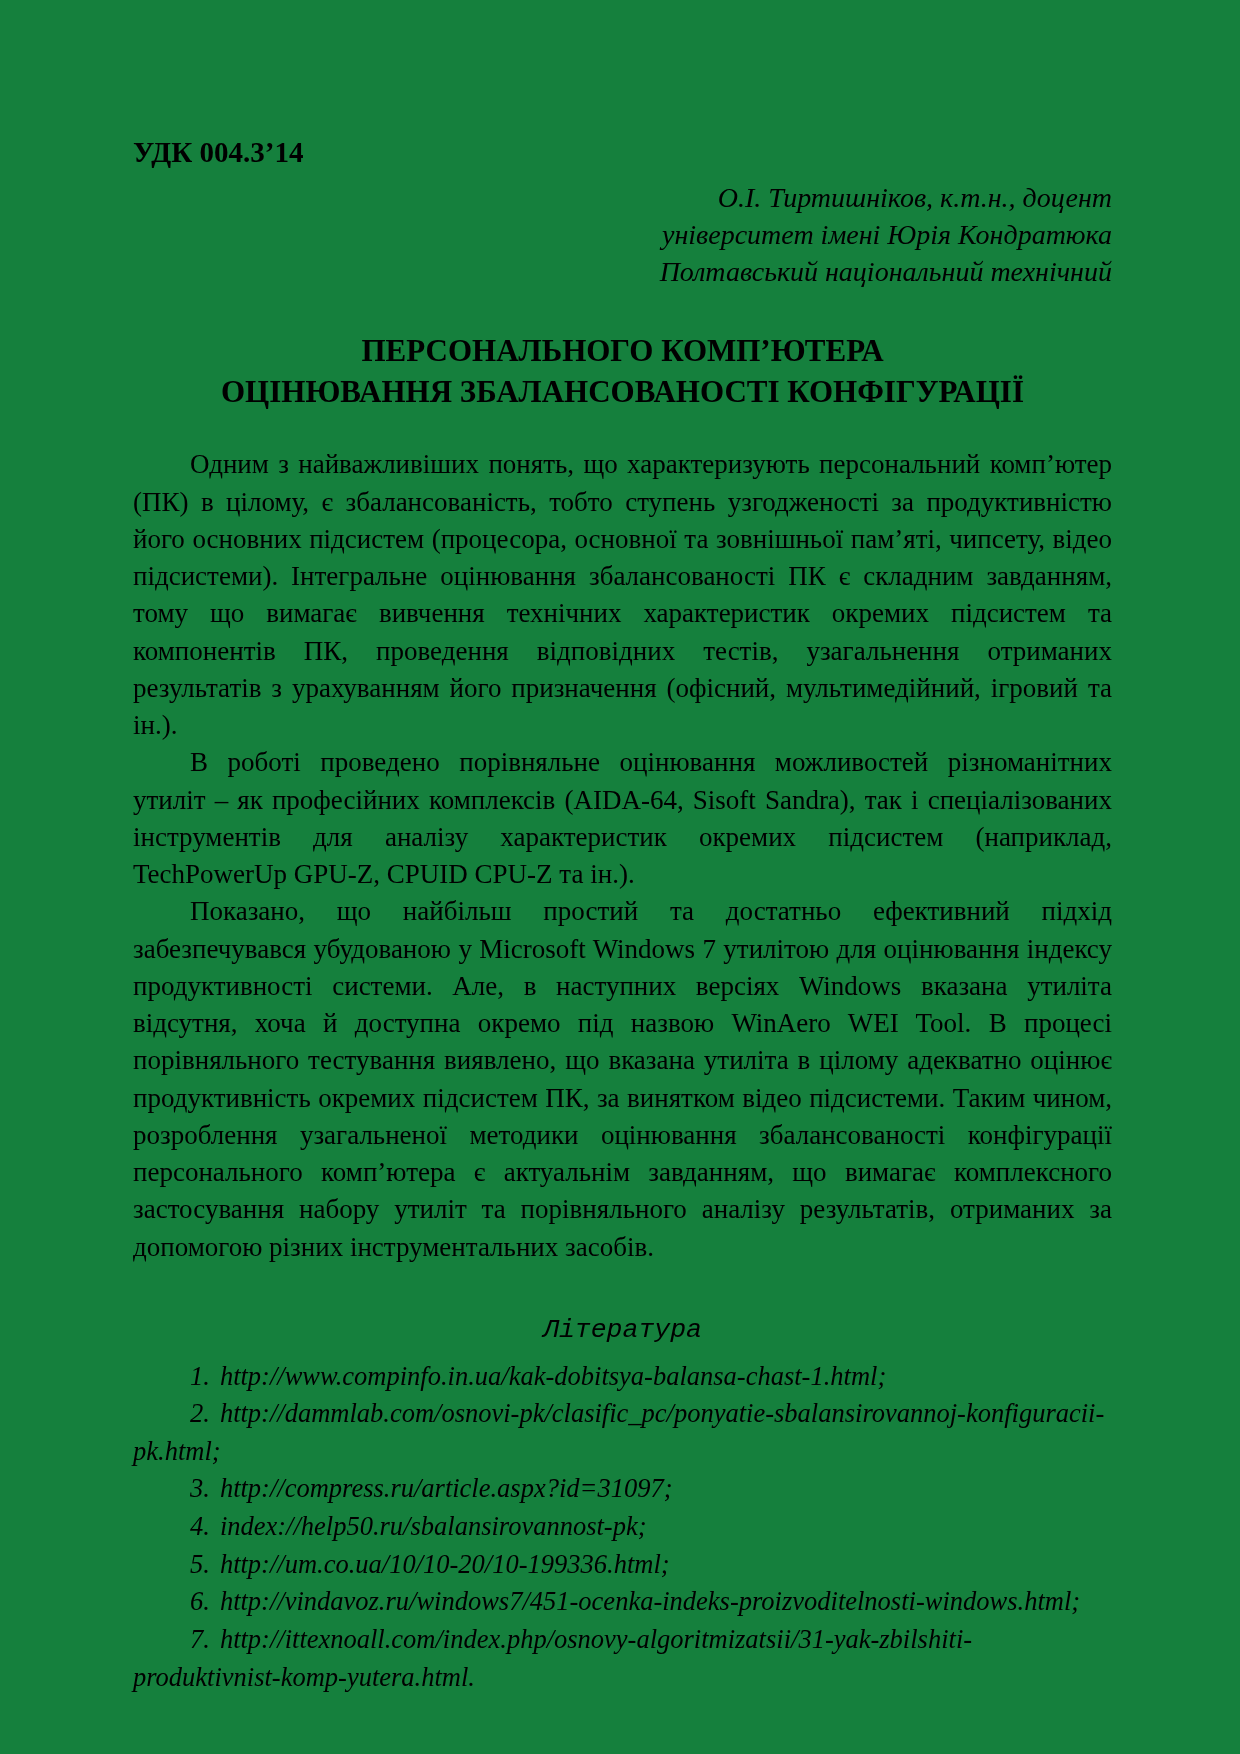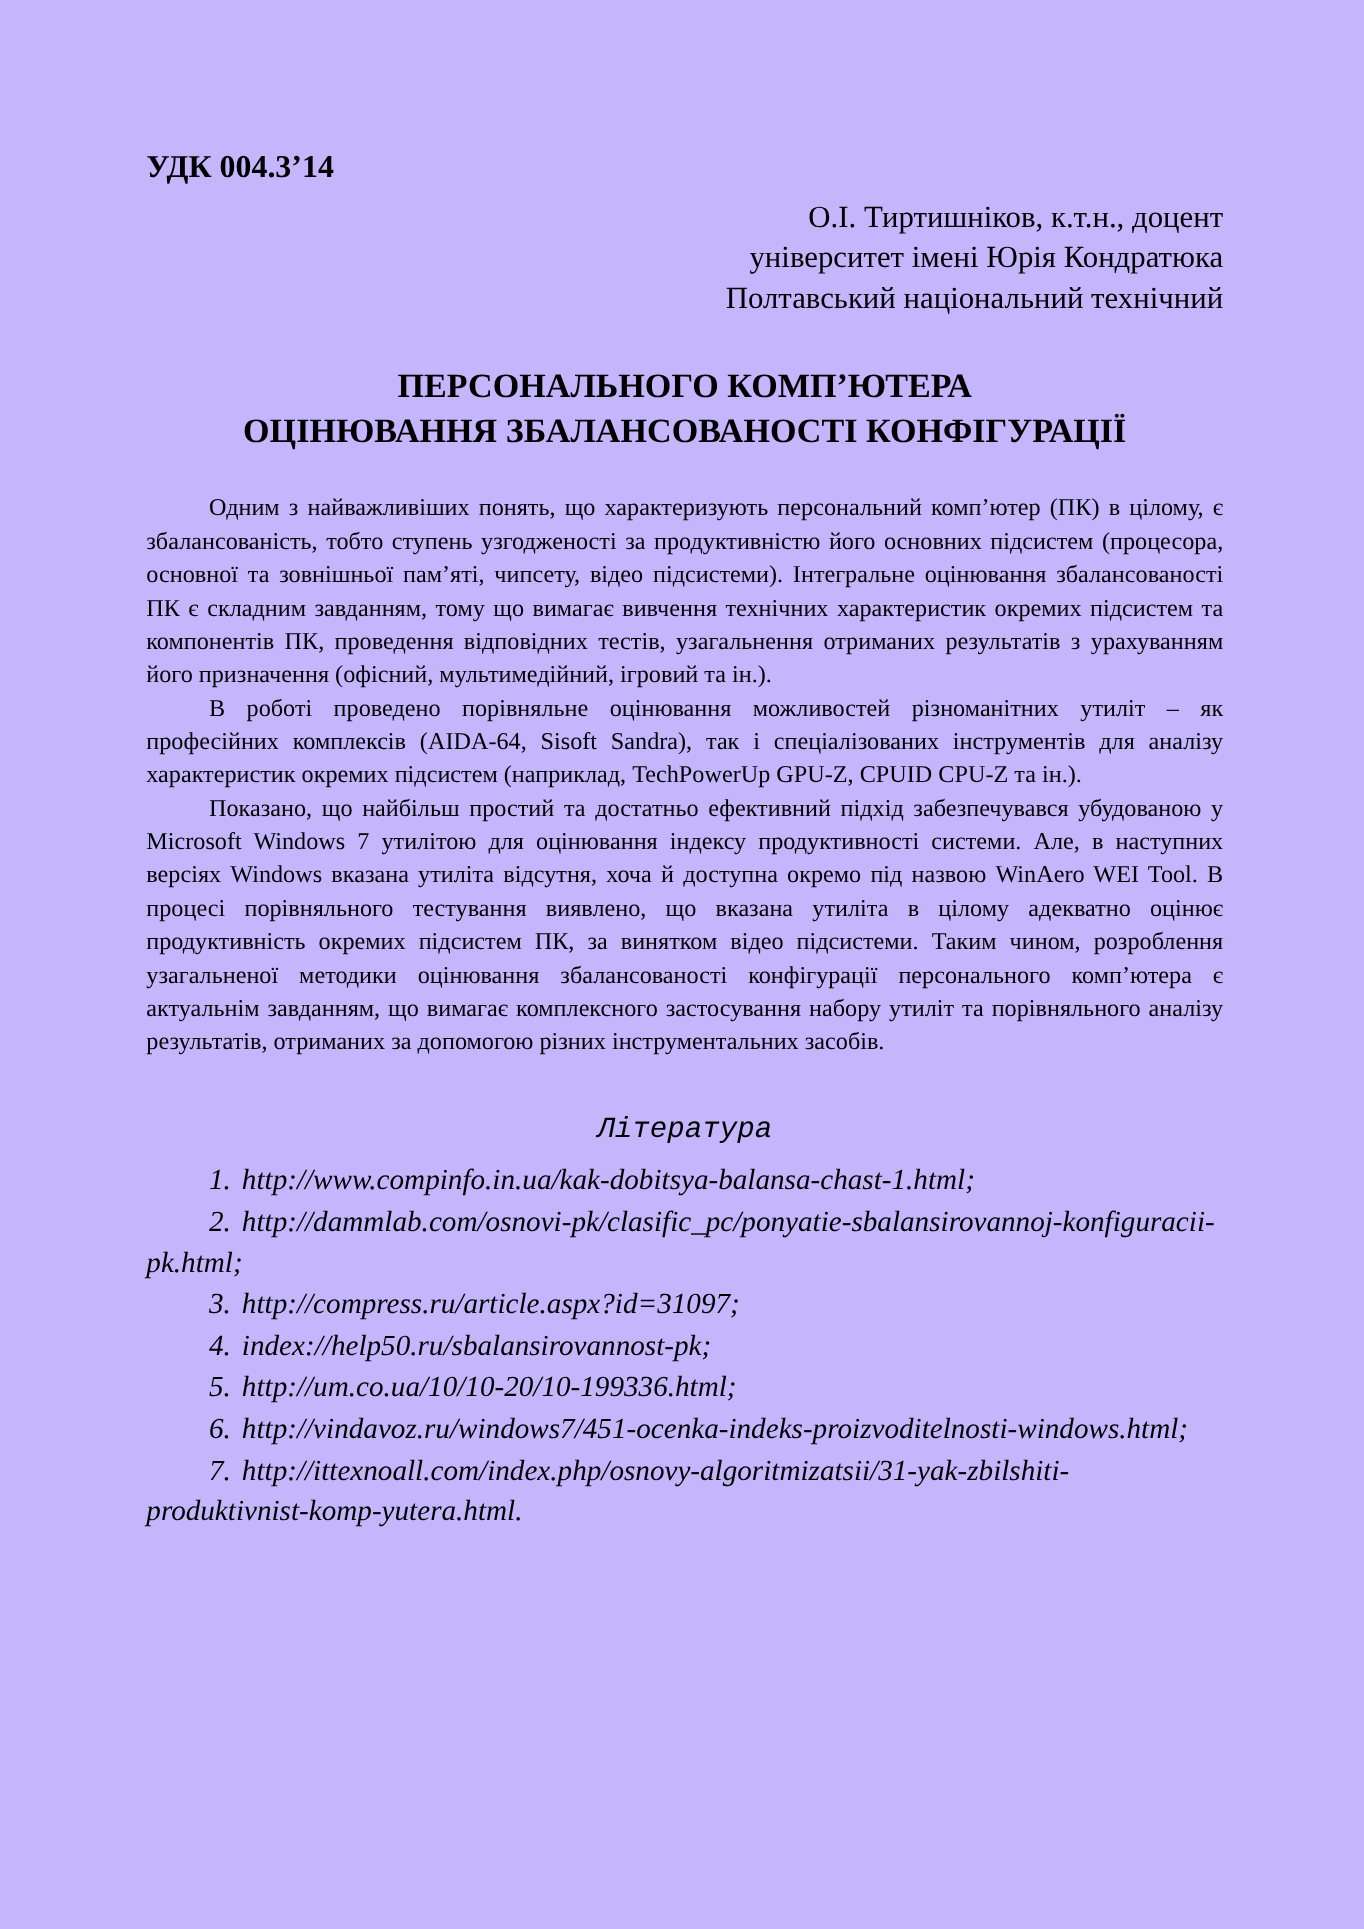--- a/index.html
+++ b/index.html
@@ -13,43 +13,44 @@
     font-family: "Liberation Serif", serif;
     color: #000000;
   }
   .page {
     box-sizing: border-box;
     width: 1240px;
     height: 1754px;
     padding: 135px 128px 0 133px;
     display: flex;
     flex-direction: column;
-    background: #c4b5fd;
+    background: #15803d;
   }
   .udk {
     font-weight: bold;
     font-size: 29px;
     line-height: 1.2;
   }
   .authors {
     margin-top: 10px;
     text-align: right;
+    font-style: italic;
     font-size: 28px;
     line-height: 1.32;
   }
   .title {
     margin-top: 40px;
     text-align: center;
     font-weight: bold;
     font-size: 31px;
     line-height: 1.32;
   }
   .body-text {
     margin-top: 34px;
-    font-size: 22px;
+    font-size: 27px;
     line-height: 1.38;
     text-align: justify;
   }
   .body-text p {
     margin: 0;
     text-indent: 57px;
     overflow-wrap: break-word;
   }
   .literature {
     margin-top: 46px;

